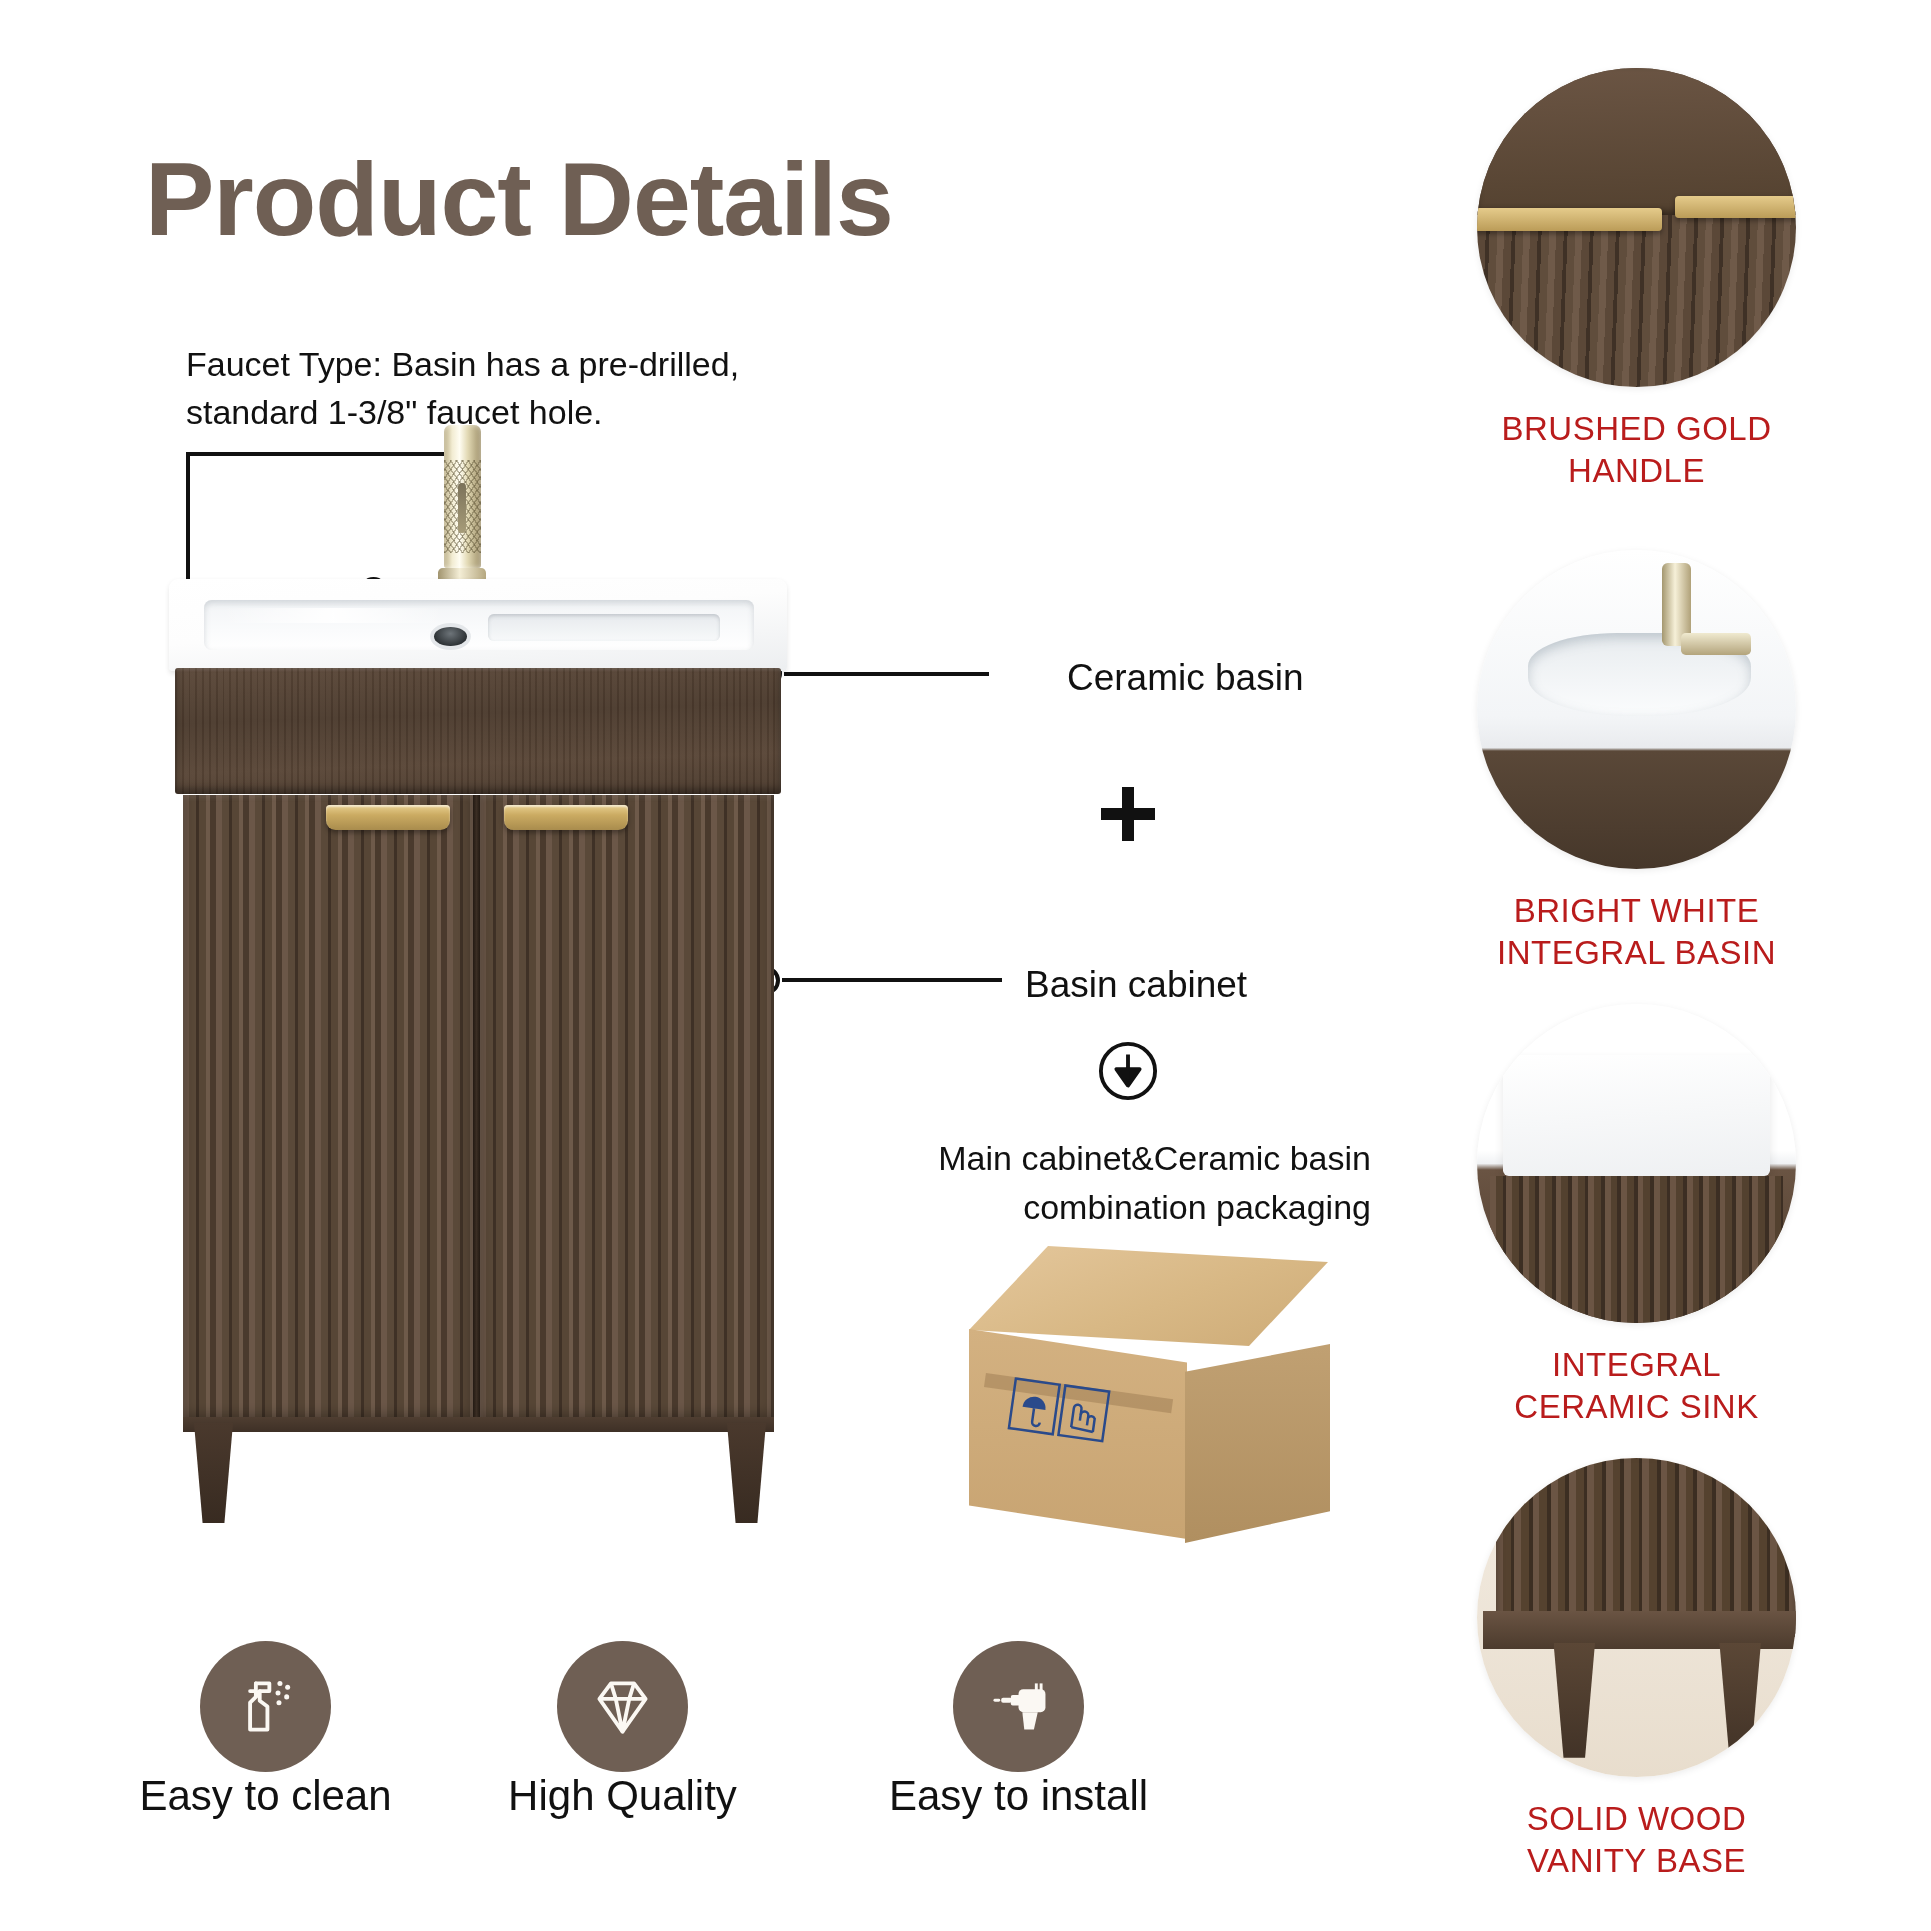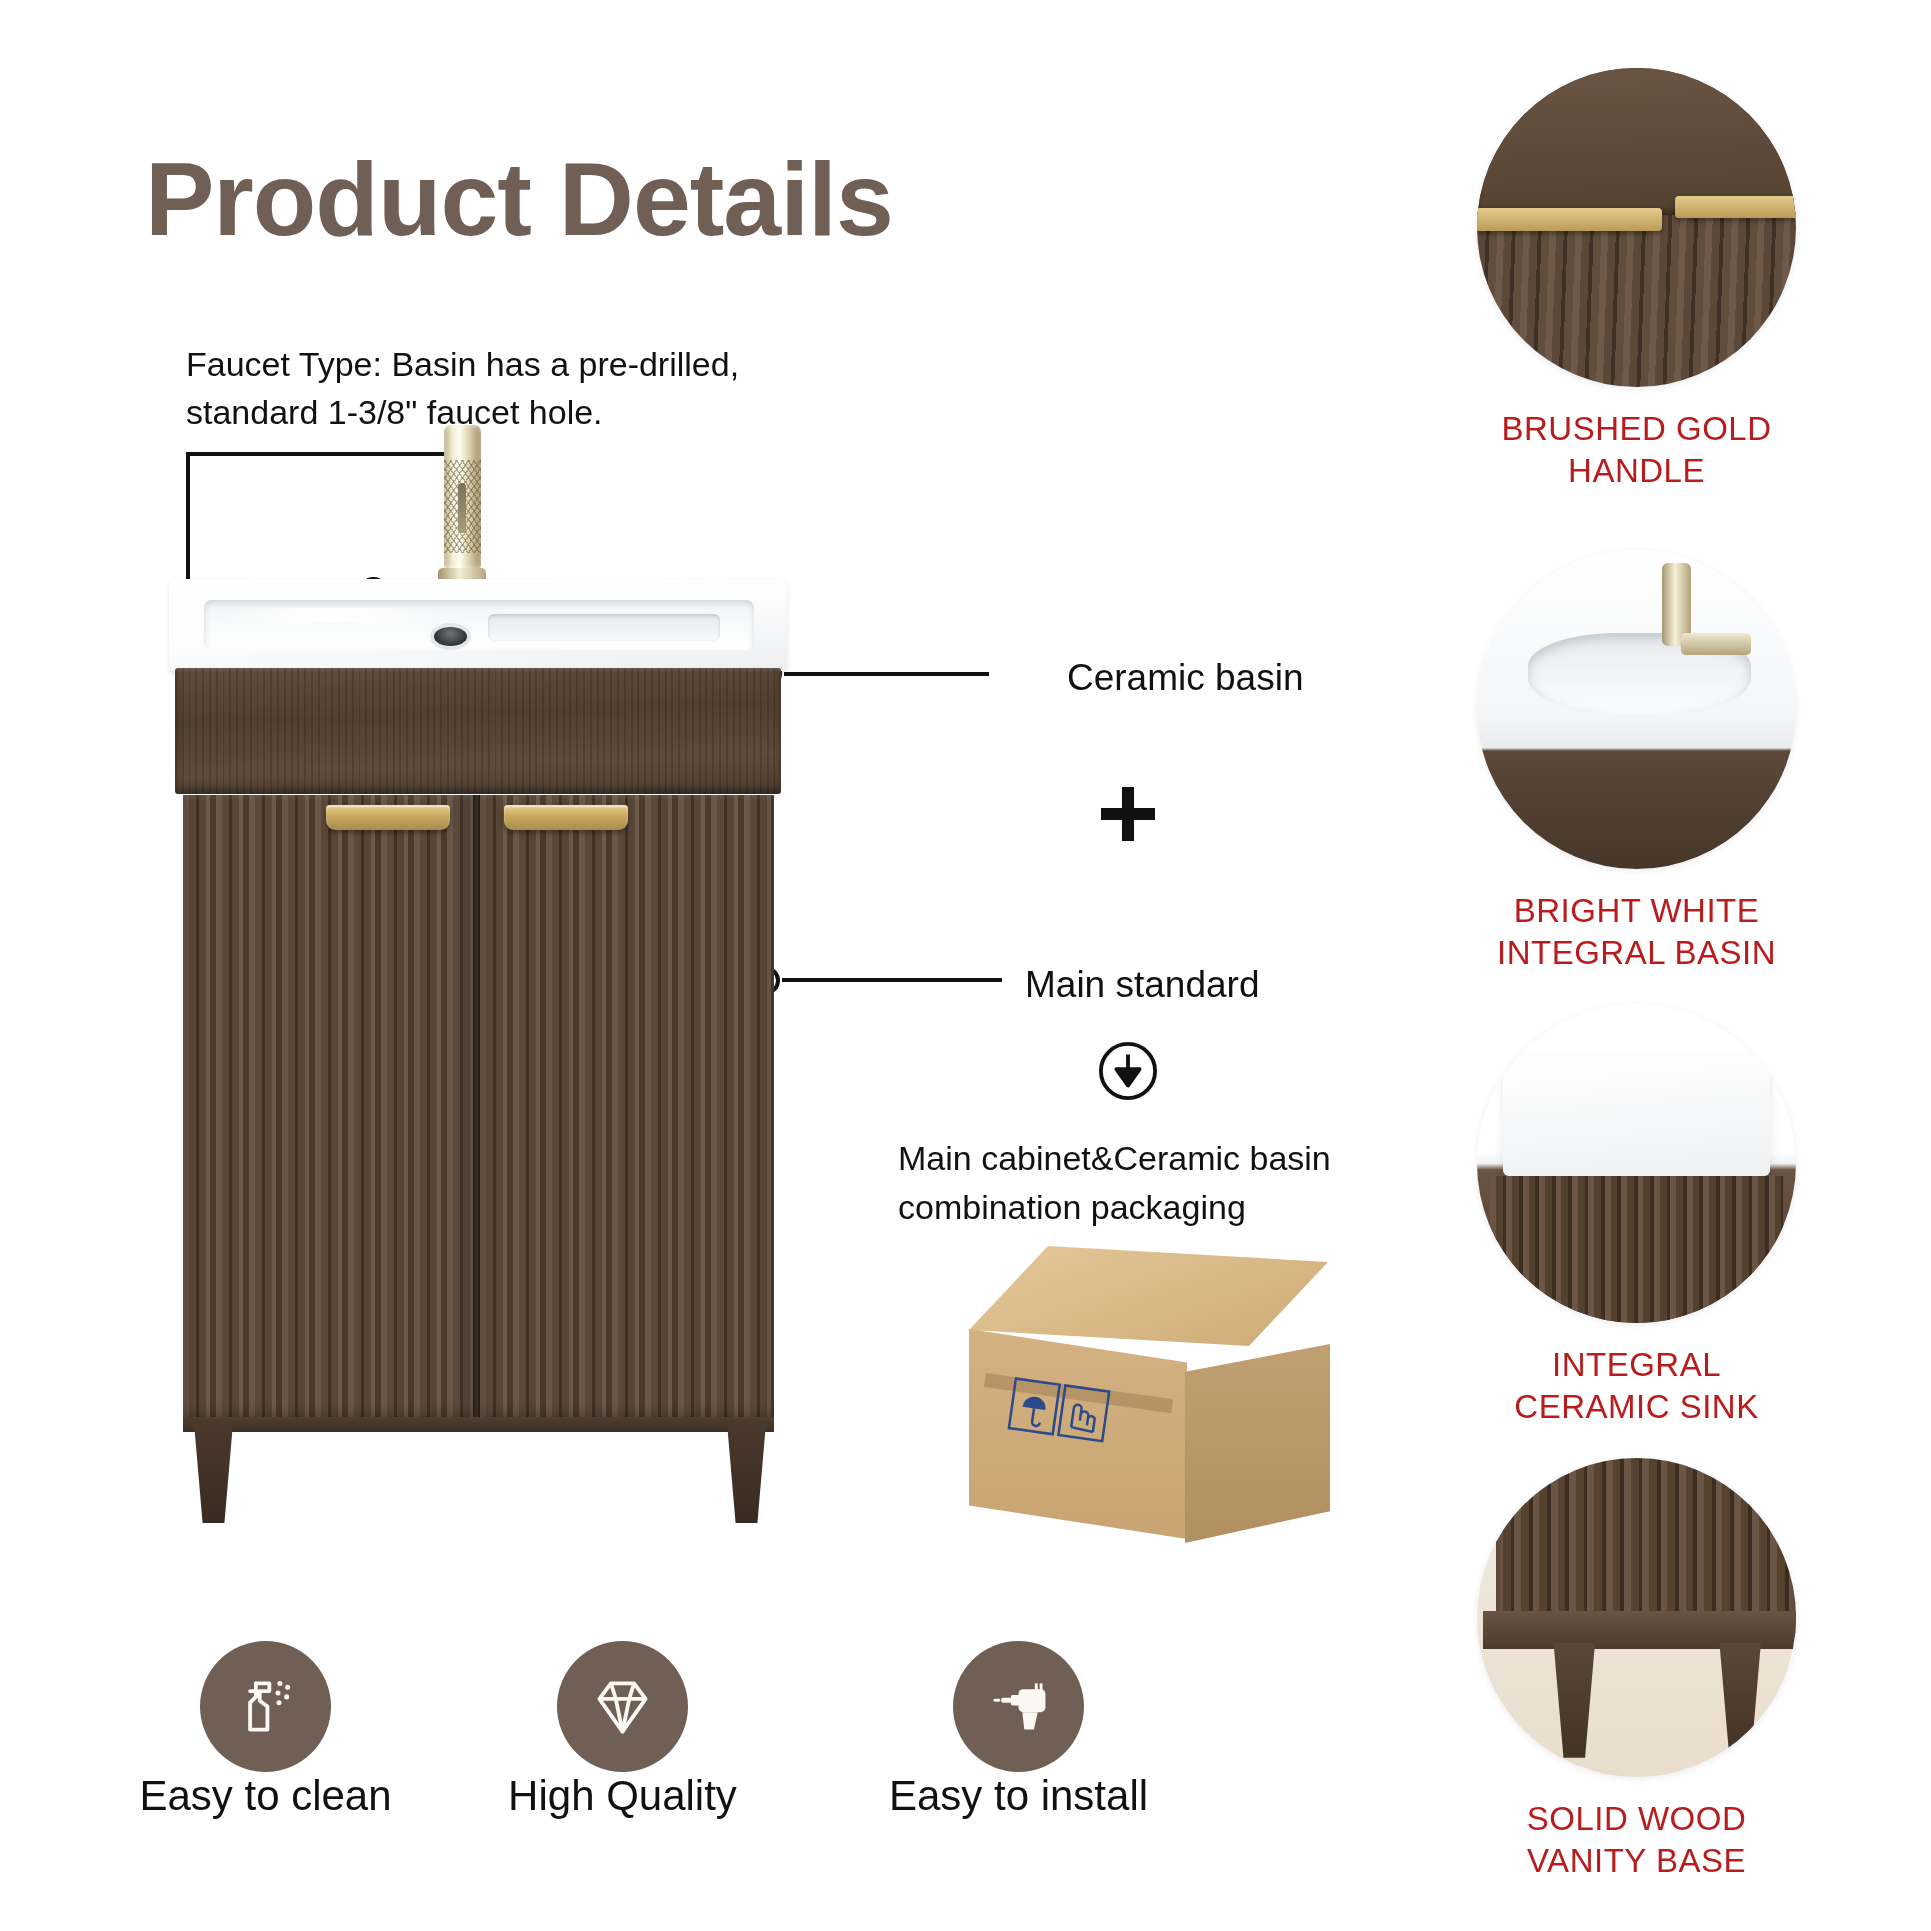--- a/index.html
+++ b/index.html
@@ -29,21 +29,21 @@
     font-size:34px;
     line-height:1.42;
     color:#111;
     font-weight:400;
   }
   #faucet-note { left:186px; top:340px; width:618px; }
   #ceramic-basin-label { left:1067px; top:652px; font-size:37px; }
   #main-cabinet-label  { left:1025px; top:959px; font-size:37px; }
   #packaging-label {
     left:898px; top:1134px; width:473px;
-    font-size:34px; line-height:1.45; text-align:left;
+    font-size:34px; line-height:1.45; text-align:right;
   }
 
   
   .lead-line { background:#111; }
   .lead-circle {
     border:4.8px solid #111; border-radius:50%;
     width:29px; height:29px; background:#fff;
   }
 
   
@@ -321,21 +321,21 @@
   <div class="abs lead-line" style="left:466px; top:452px; width:3.9px; height:140px;"></div>
   <div class="abs lead-circle" style="left:359px; top:577px;"></div>
   <div class="abs lead-line" style="left:198px; top:585px; width:164px; height:3.9px;"></div>
 
   <div class="abs lead-circle" style="left:753px; top:659px;"></div>
   <div class="abs lead-line" style="left:784px; top:672px; width:205px; height:3.9px;"></div>
   <div class="abs callout-text" id="ceramic-basin-label">Ceramic basin</div>
 
   <div class="abs lead-circle" style="left:751px; top:966px;"></div>
   <div class="abs lead-line" style="left:782px; top:978px; width:220px; height:3.9px;"></div>
-  <div class="abs callout-text" id="main-cabinet-label">Main standard</div>
+  <div class="abs callout-text" id="main-cabinet-label">Basin cabinet</div>
 
   <div class="abs" id="plus-symbol"></div>
 
   <div class="abs" id="down-arrow-symbol">
     <svg viewBox="0 0 62 62" width="60" height="60" aria-hidden="true">
       <circle cx="31" cy="31" r="28" fill="none" stroke="#111" stroke-width="4"></circle>
       <path d="M31 14 L31 40 M31 46 L19 29 L43 29 Z" fill="#111" stroke="#111" stroke-width="4" stroke-linejoin="round"></path>
     </svg>
   </div>
 

